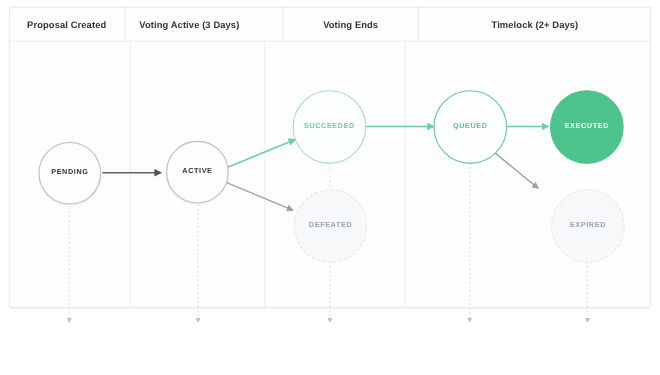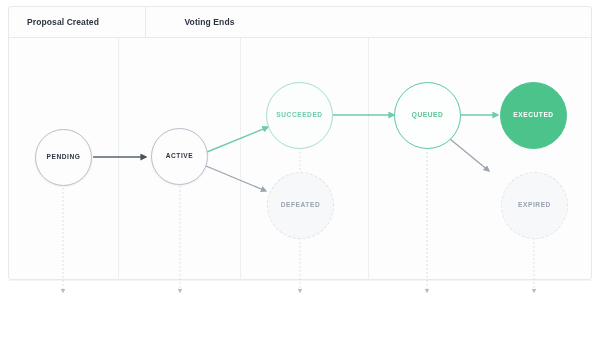--- a/index.html
+++ b/index.html
@@ -145,21 +145,23 @@
 </style>
 </head>
 <body>
 
 <div id="stage">
 
   <div id="frame"></div>
 
   <div id="header-band">
     <div class="col-header" style="width:110px;">Proposal Created</div>
+    <div class="col-header divider" style="width:122px;">Voting Active (3 Days)</div>
     <div class="col-header divider" style="width:128px;margin-left:27px;">Voting Ends</div>
+    <div class="col-header divider" style="width:222px;">Timelock (2+ Days)</div>
   </div>
 
   <div class="col-rule" style="left:118px;"></div>
   <div class="col-rule" style="left:240px;"></div>
   <div class="col-rule" style="left:368px;"></div>
 
   <svg id="svg-layer" viewBox="0 0 600 341" xmlns="http://www.w3.org/2000/svg">
     <defs>
       <marker id="ah-dark" viewBox="0 0 10 10" refX="8" refY="5" markerWidth="5" markerHeight="5" orient="auto-start-reverse">
         <path d="M 0 0 L 10 5 L 0 10 z" fill="#4a525c"></path>

